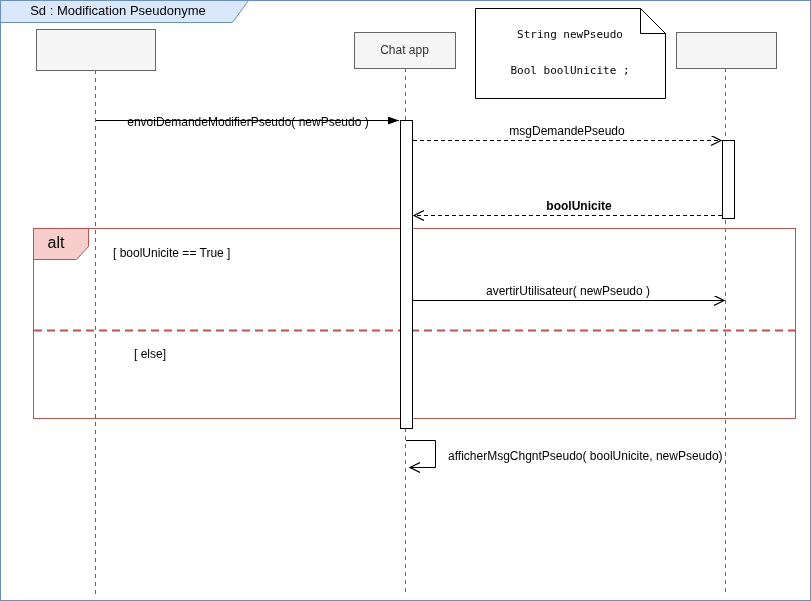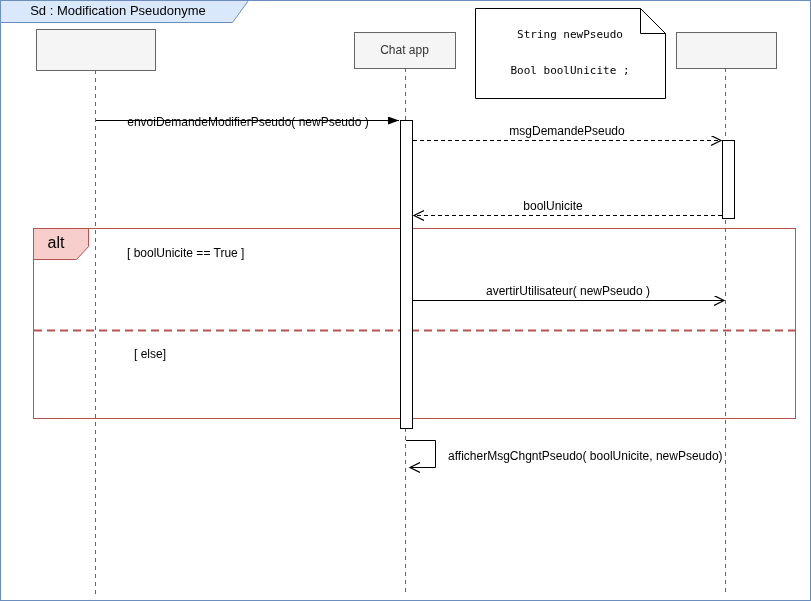--- a/index.html
+++ b/index.html
@@ -115,21 +115,21 @@
     <span>Chat app</span>
   </div>
 
   <div class="note-lbl">
     <span>String newPseudo</span>
     <span>Bool boolUnicite ;</span>
   </div>
 
   <div class="lbl center" style="left:96px;top:99px;width:304px;margin-top:16px;">envoiDemandeModifierPseudo( newPseudo )</div>
   <div class="lbl center" style="left:412px;top:124px;width:310px;">msgDemandePseudo</div>
-  <div class="lbl center" style="left:398px;top:199px;width:310px;">boolUnicite</div>
+  <div class="lbl center" style="left:424px;top:199px;width:310px;font-weight:bold;">boolUnicite</div>
   <div class="lbl center" style="left:412px;top:284px;width:312px;">avertirUtilisateur( newPseudo )</div>
   <div class="lbl" style="left:448px;top:449px;">afficherMsgChgntPseudo( boolUnicite, newPseudo)</div>
 
   <div class="alt-op">alt</div>
-  <div class="lbl" style="left:127px;top:246px;">[ boolUnicite == True ]</div>
+  <div class="lbl" style="left:113px;top:246px;">[ boolUnicite == True ]</div>
   <div class="lbl" style="left:128px;top:347px;padding-left:6px;">[ else]</div>
 
 </div>
 
 </body></html>

